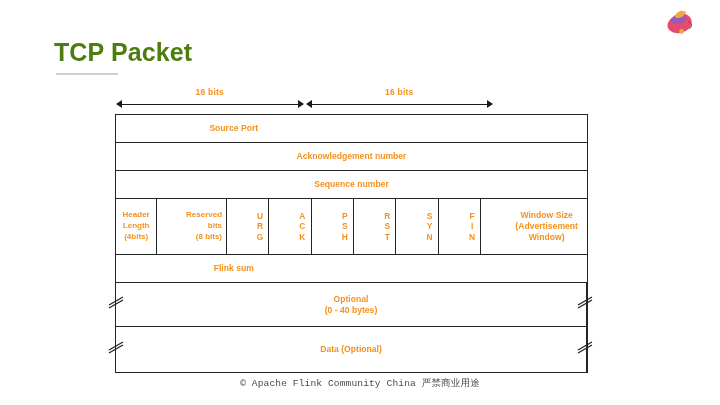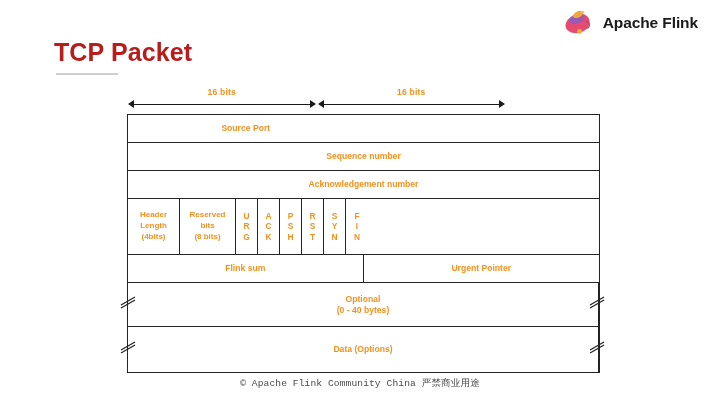--- a/index.html
+++ b/index.html
@@ -19,30 +19,30 @@
   }
   .brand-logo{width:34px;height:30px;display:block;}
   .brand-name{
     font-size:15.5px;font-weight:bold;color:#1b1b1b;
     letter-spacing:-0.1px;white-space:nowrap;
   }
 
   
   .title{
     position:absolute;left:54px;top:38px;
-    font-size:25px;font-weight:bold;color:#b91c1c;
+    font-size:25px;font-weight:bold;color:#4d7c0f;
     letter-spacing:0.1px;
   }
   .title-rule{
     position:absolute;left:56px;top:73px;
     width:62px;height:2px;background:#cfcfcf;
   }
 
   
-  .diagram{position:absolute;left:115px;top:88px;width:379px;margin-left:12px;}
+  .diagram{position:absolute;left:115px;top:88px;width:379px;}
 
   
   .measure{
     position:relative;height:26px;width:100%;
     display:flex;
   }
   .measure-half{
     position:relative;flex:0 0 50%;height:100%;
     box-sizing:border-box;
   }
@@ -69,20 +69,21 @@
     position:relative;width:473px;
     border:1.6px solid #242424;
     border-bottom:none;
     box-sizing:border-box;
     background:#fff;
   }
   .prow{
     display:flex;width:100%;
     border-bottom:1.6px solid #242424;
     box-sizing:border-box;
+    gap:25px;
   }
   .cell{
     box-sizing:border-box;
     display:flex;align-items:center;justify-content:center;
     text-align:center;
     font-size:8.6px;font-weight:bold;color:#F5901E;
     line-height:1.28;
     padding:2px 1px;
     border-right:1.6px solid #242424;
     overflow:hidden;
@@ -101,21 +102,21 @@
 
   
   .flag{
     flex-direction:column;justify-content:center;align-items:center;
     font-size:8.4px;line-height:1.22;letter-spacing:0;
     padding:1px 0;
   }
   .flag span{display:block;}
 
   .w-hdr{width:52px;}
-  .w-res{width:56px;}
+  .w-res{width:56px;text-align:right;}
   .w-flag{width:22px;}
   .w-win{flex:1 1 auto;}
 
   
   .brk{
     position:absolute;width:20px;height:16px;pointer-events:none;
   }
   .brk svg{display:block;}
   .brk.left{left:-9px;}
   .brk.right{right:-9px;}
@@ -138,21 +139,20 @@
     <span class="brand-logo">
       <svg class="brand-logo" viewBox="0 0 34 30" xmlns="http://www.w3.org/2000/svg">
         <path d="M4 20c-1.5-4 1-9 6-11.5C14.5 6.2 19 5 22.5 6.5c3.6 1.5 5.6 5 5.1 8.6-.6 4.6-4.6 8.4-9.9 9.6C12 26 6 24.4 4 20z" fill="#E54B6E"></path>
         <path d="M7 12.5C8.6 8.7 12.4 5.6 16.4 5c3-.4 5.2.9 5.7 3.2.5 2.6-1.4 5.3-4.6 6.8-3.6 1.7-7.7 1.5-9.4-.4-.6-.6-.7-1.3-1.1-2.1z" fill="#9B59B6"></path>
         <path d="M11 7.5c1.3-2.6 4-4.6 6.6-4.8 1.9-.2 3.2.8 3.2 2.3 0 2-2.1 4.1-4.9 4.8-2.3.6-4.3.1-4.9-1-.2-.4-.2-.9 0-1.3z" fill="#EFA83A"></path>
         <circle cx="20.6" cy="4.2" r="1.5" fill="#F2C14E"></circle>
         <circle cx="17.6" cy="23.4" r="2.4" fill="#EFA83A"></circle>
         <path d="M24 13.5c1.9.3 3.2 1.6 3.4 3.2.2 1.8-1.1 3.3-3 3.6" fill="none" stroke="#C23A58" stroke-width="1.1"></path>
       </svg>
     </span>
-    <span class="brand-name">Apache Flink</span>
   </div>
 
   <div class="title">TCP Packet</div>
   <div class="title-rule"></div>
 
   <div class="diagram">
 
     <div class="measure">
       <div class="measure-half">
         <div class="measure-label">16 bits</div>
@@ -172,25 +172,25 @@
       </div>
     </div>
 
     <div class="packet">
 
       <div class="prow h-32">
         <div class="cell half">Source Port</div>
       </div>
 
       <div class="prow h-32">
+        <div class="cell full">Acknowledgement number</div>
+      </div>
+
+      <div class="prow h-32">
         <div class="cell full">Sequence number</div>
-      </div>
-
-      <div class="prow h-32">
-        <div class="cell full">Acknowledgement number</div>
       </div>
 
       <div class="prow h-flags">
         <div class="cell w-hdr small">
           <div>
             <div>Header</div>
             <div>Length</div>
             <div>(4bits)</div>
           </div>
         </div>
@@ -226,25 +226,30 @@
           <span>S</span>
           <span>Y</span>
           <span>N</span>
         </div>
         <div class="cell flag w-flag">
           <span>F</span>
           <span>I</span>
           <span>N</span>
         </div>
 
+        <div class="cell w-win">
+          <div>
+            <div>Window Size</div>
+            <div>(Advertisement Window)</div>
+          </div>
+        </div>
       </div>
 
       <div class="prow h-32">
         <div class="cell half">Flink sum</div>
-        <div class="cell half">Urgent Pointer</div>
       </div>
 
       <div class="prow h-opt" style="position:relative;">
         <div class="cell full">
           <div>
             <div>Optional</div>
             <div>(0 - 40 bytes)</div>
           </div>
         </div>
         <span class="brk left" style="top:13px;">
@@ -253,21 +258,21 @@
             </svg>
         </span>
         <span class="brk right" style="top:13px;">
           <svg width="20" height="16" viewBox="0 0 20 16">
               <path d="M2 12 L16 4 M2 9 L16 1" stroke="#242424" stroke-width="1.3" fill="none"></path>
             </svg>
         </span>
       </div>
 
       <div class="prow h-data" style="position:relative;">
-        <div class="cell full">Data (Options)</div>
+        <div class="cell full">Data (Optional)</div>
         <span class="brk left" style="top:14px;">
           <svg width="20" height="16" viewBox="0 0 20 16">
               <path d="M2 12 L16 4 M2 9 L16 1" stroke="#242424" stroke-width="1.3" fill="none"></path>
             </svg>
         </span>
         <span class="brk right" style="top:14px;">
           <svg width="20" height="16" viewBox="0 0 20 16">
               <path d="M2 12 L16 4 M2 9 L16 1" stroke="#242424" stroke-width="1.3" fill="none"></path>
             </svg>
         </span>

